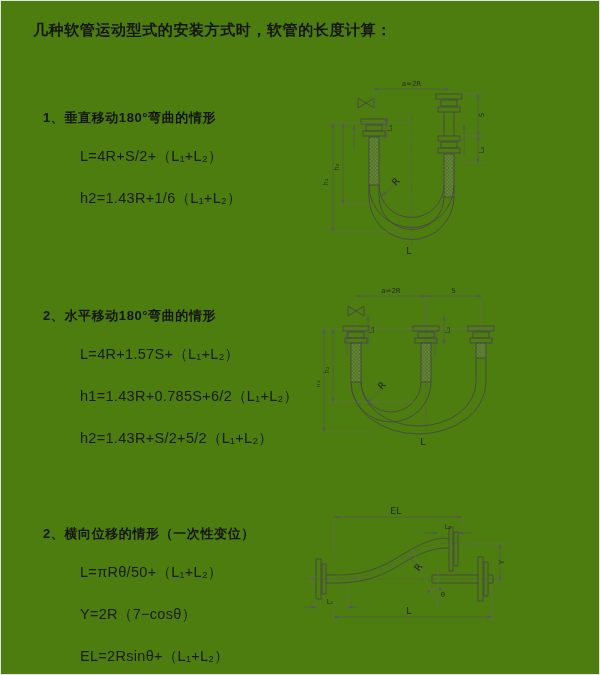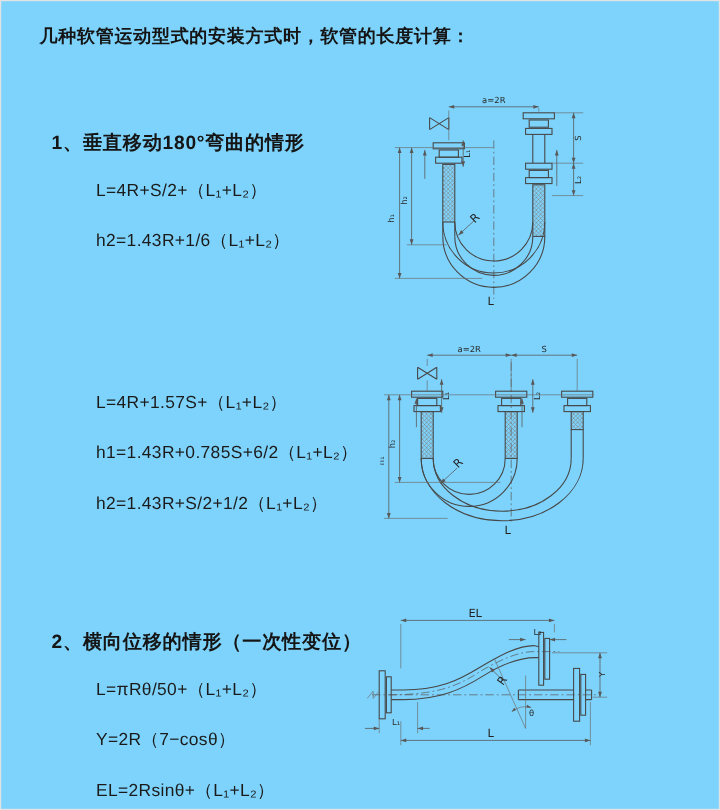--- a/index.html
+++ b/index.html
@@ -1,27 +1,27 @@
 <!DOCTYPE html>
 <html><head>
 <meta charset="utf-8">
 <style>
   html,body{margin:0;padding:0;}
   body{
     width:600px;height:675px;position:relative;overflow:hidden;
     background:#ffffff;
     font-family:"Liberation Sans","DejaVu Sans",sans-serif;
   }
-  .page{position:absolute;inset:0;background:#7dd3fc;border:1px solid #e3e3e3;}
+  .page{position:absolute;inset:0;background:#4d7c0f;border:1px solid #e3e3e3;}
   .doc-title{
     position:absolute;left:32px;top:20px;
     font-size:15px;font-weight:700;color:#151515;letter-spacing:.6px;white-space:pre;
   }
   .section{position:absolute;color:#151515;}
-  .sec-heading{font-size:16px;font-weight:700;margin:0 0 8px 0;letter-spacing:.6px;white-space:pre;}
+  .sec-heading{font-size:13px;font-weight:700;margin:0 0 8px 0;letter-spacing:.6px;white-space:pre;}
   .formula{
     font-size:14.5px;font-weight:500;margin:16px;padding-left:21px;
     line-height:26px;letter-spacing:.3px;white-space:pre;color:#1b1b1b;
   }
   #sec1{left:42px;top:108px;}
   #sec2{left:42px;top:306px;}
   #sec3{left:42px;top:524px;}
   .diagram{position:absolute;}
   #d1{left:313px;top:76px;}
   #d2{left:316px;top:281px;}
@@ -42,23 +42,24 @@
 
   <div class="doc-title">几种软管运动型式的安装方式时，软管的长度计算：</div>
 
   <div class="section" id="sec1">
     <p class="sec-heading">1、垂直移动180°弯曲的情形</p>
     <p class="formula">L=4R+S/2+（L₁+L₂）</p>
     <p class="formula">h2=1.43R+1/6（L₁+L₂）</p>
   </div>
 
   <div class="section" id="sec2">
+    <p class="sec-heading">2、水平移动180°弯曲的情形</p>
     <p class="formula">L=4R+1.57S+（L₁+L₂）</p>
     <p class="formula">h1=1.43R+0.785S+6/2（L₁+L₂）</p>
-    <p class="formula">h2=1.43R+S/2+1/2（L₁+L₂）</p>
+    <p class="formula">h2=1.43R+S/2+5/2（L₁+L₂）</p>
   </div>
 
   <div class="section" id="sec3">
     <p class="sec-heading">2、横向位移的情形（一次性变位）</p>
     <p class="formula">L=πRθ/50+（L₁+L₂）</p>
     <p class="formula">Y=2R（7−cosθ）</p>
     <p class="formula">EL=2Rsinθ+（L₁+L₂）</p>
   </div>
 
   <div class="diagram" id="d1">

